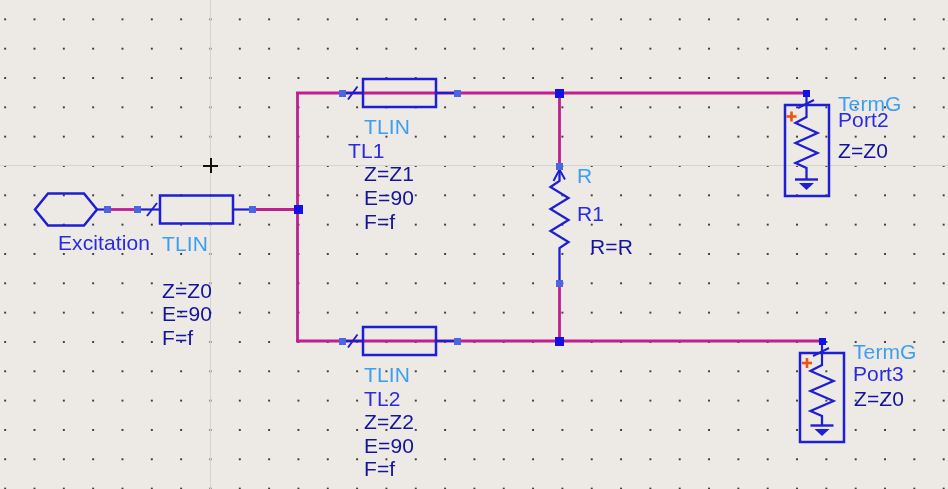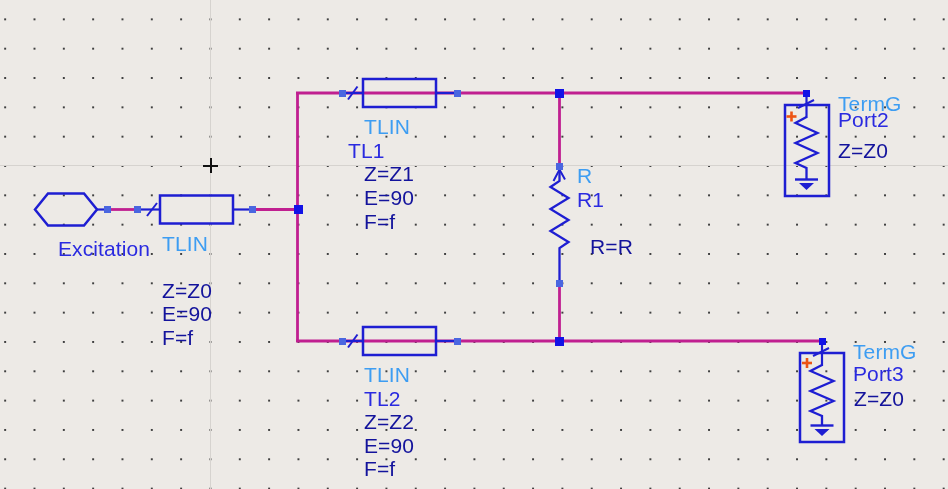--- a/index.html
+++ b/index.html
@@ -120,41 +120,41 @@
 
     <g fill="var(--junction)" shape-rendering="crispEdges">
       <rect x="293.5" y="205" width="9" height="9"></rect>
       <rect x="555" y="88.5" width="9" height="9"></rect>
       <rect x="555" y="336.5" width="9" height="9"></rect>
       <rect x="803" y="90" width="7" height="7"></rect>
       <rect x="818.5" y="338" width="7" height="7"></rect>
     </g>
   </svg>
 
-  <div class="lbl n" style="left:58px;top:233px;margin-top:6px;">Excitation</div>
+  <div class="lbl n" style="left:58px;top:233px;">Excitation</div>
 
   <div class="lbl t" style="left:162px;top:234px;">TLIN</div>
   <div class="lbl p" style="left:162px;top:281px;">Z=Z0</div>
   <div class="lbl p" style="left:162px;top:304px;">E=90</div>
   <div class="lbl p" style="left:162px;top:328px;">F=f</div>
 
   <div class="lbl t" style="left:364px;top:117px;">TLIN</div>
   <div class="lbl n" style="left:348px;top:141px;">TL1</div>
   <div class="lbl p" style="left:364px;top:164px;">Z=Z1</div>
   <div class="lbl p" style="left:364px;top:188px;">E=90</div>
   <div class="lbl p" style="left:364px;top:212px;">F=f</div>
 
   <div class="lbl t" style="left:364px;top:365px;">TLIN</div>
   <div class="lbl n" style="left:364px;top:389px;text-align:center;">TL2</div>
   <div class="lbl p" style="left:364px;top:412px;">Z=Z2</div>
   <div class="lbl p" style="left:364px;top:436px;">E=90</div>
   <div class="lbl p" style="left:364px;top:459px;">F=f</div>
 
   <div class="lbl t" style="left:577px;top:166px;">R</div>
-  <div class="lbl n" style="left:577px;top:190px;text-align:center;">R1</div>
+  <div class="lbl n" style="left:577px;top:204px;text-align:center;">R1</div>
   <div class="lbl p" style="left:590px;top:213px;margin-top:24px;">R=R</div>
 
   <div class="lbl t" style="left:838px;top:94px;">TermG</div>
   <div class="lbl n" style="left:838px;top:110px;">Port2</div>
   <div class="lbl p" style="left:838px;top:141px;">Z=Z0</div>
 
   <div class="lbl t" style="left:853px;top:342px;">TermG</div>
   <div class="lbl n" style="left:853px;top:364px;">Port3</div>
   <div class="lbl p" style="left:854px;top:389px;">Z=Z0</div>
 

